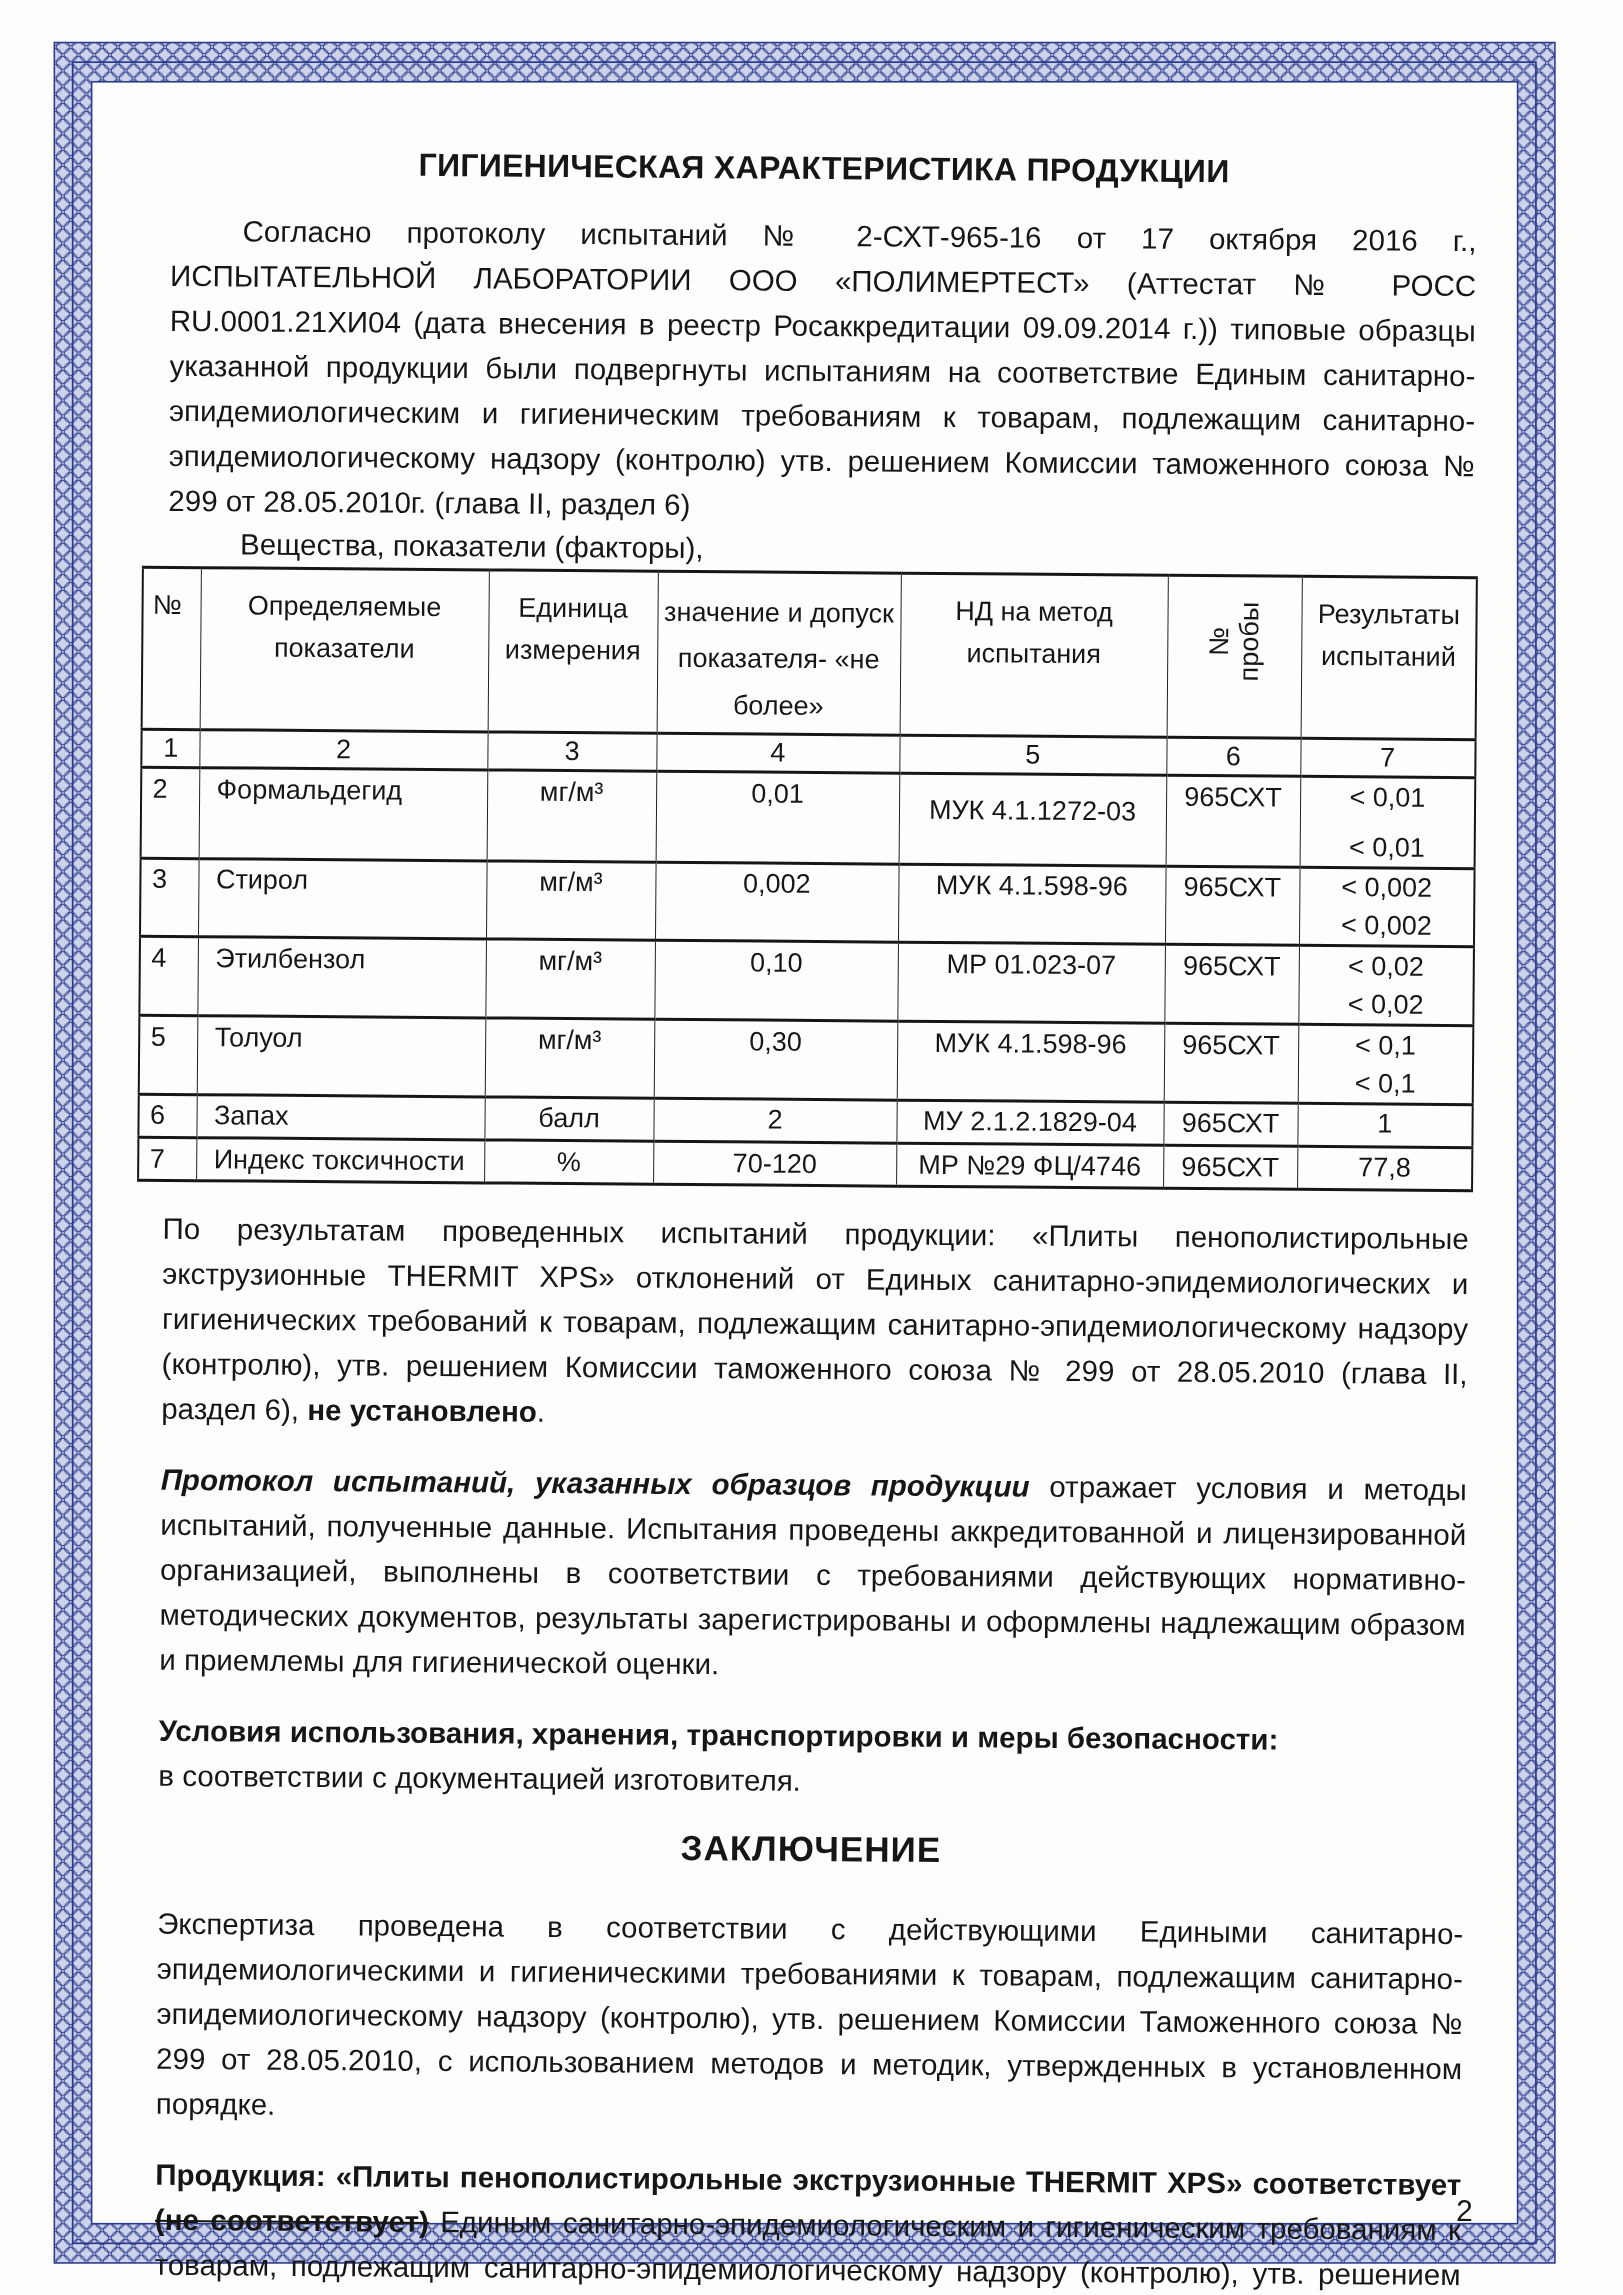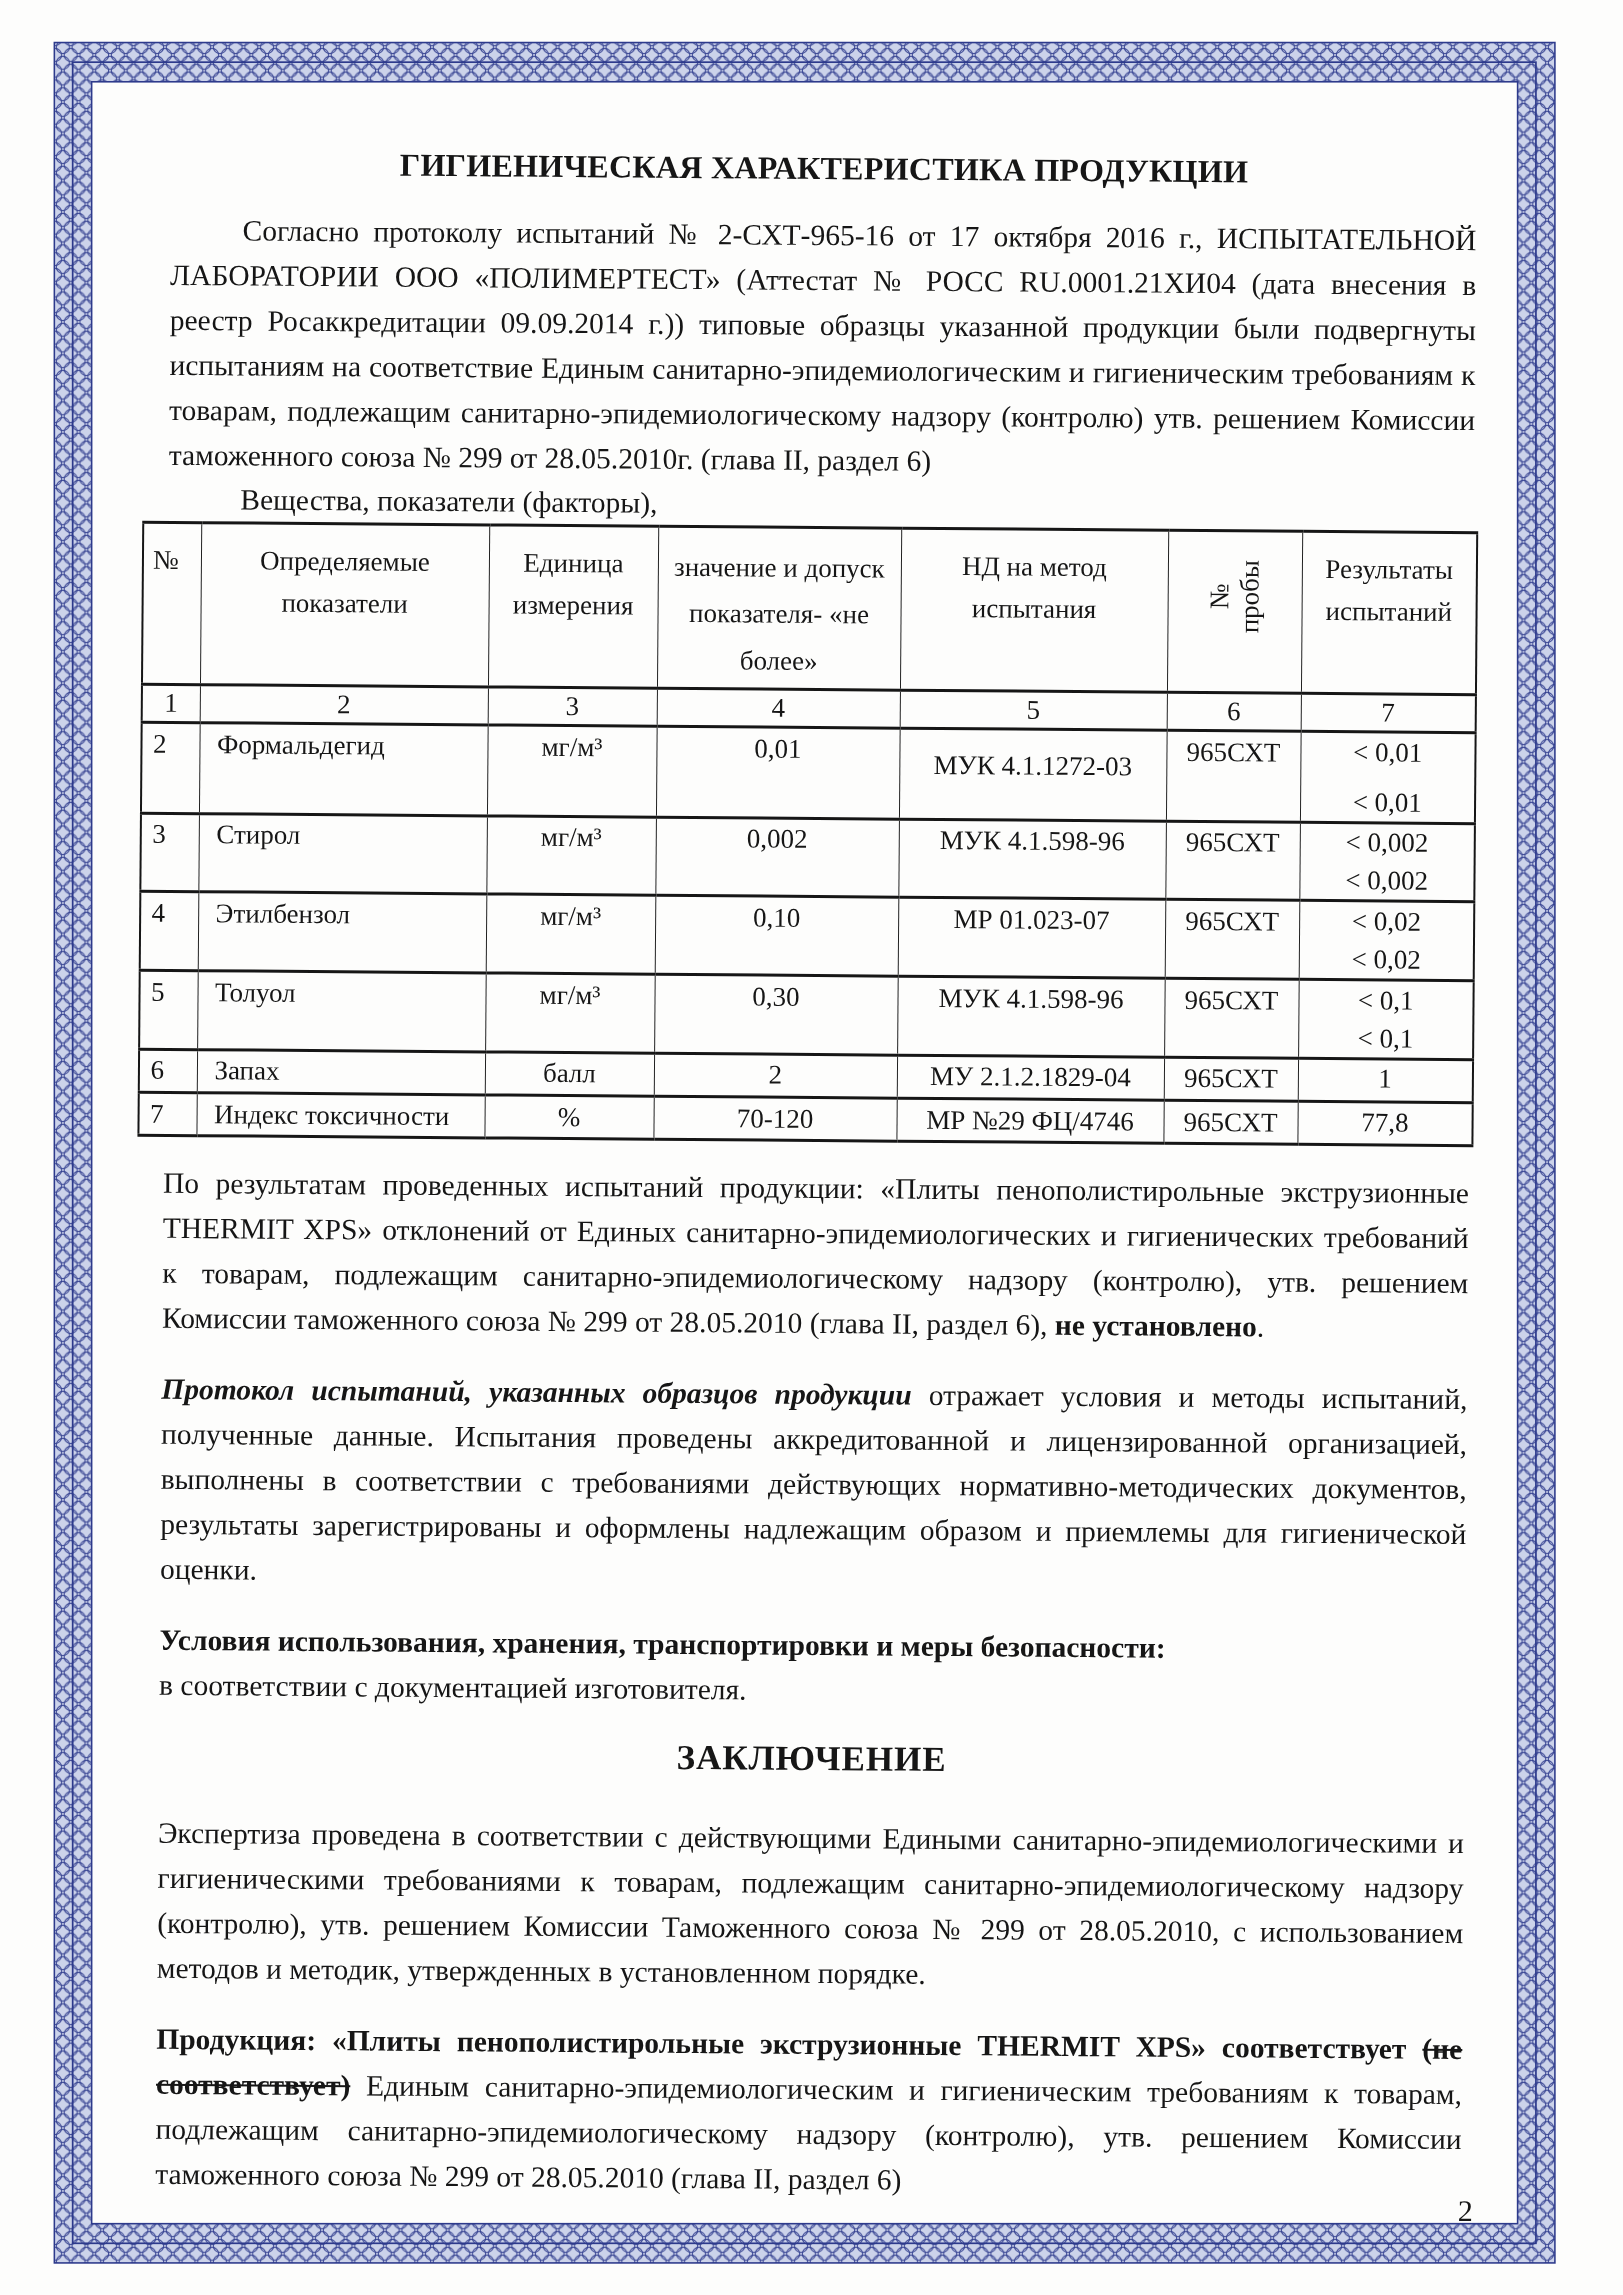--- a/index.html
+++ b/index.html
@@ -1,18 +1,18 @@
 <!DOCTYPE html>
 <html style="--border-blue: #2d3a8c; --border-fill: #ccd3ea;font-size:10.5px"><head>
 <meta charset="utf-8">
 <style>
   html,body{margin:0;padding:0;background:#ffffff;}
   .page{
     position:relative;width:1623px;height:2295px;background:#fdfdfc;overflow:hidden;
-    font-family:Liberation Serif, serif;color:#161616;
+    font-family:Liberation Sans, sans-serif;color:#161616;
   }
   .frame{position:absolute;left:0;top:0;width:1623px;height:2295px;}
   .band-fill{fill:var(--border-fill,#ccd3ea);}
   .band-pattern-circle{fill:none;stroke:var(--border-blue,#2d3a8c);stroke-width:1.7;opacity:.85;}
   .band-edge{fill:none;stroke:var(--border-blue,#2d3a8c);stroke-width:2.4;}
   .band-mid{fill:none;stroke:var(--border-blue,#2d3a8c);stroke-width:2.6;}
   .content{
     position:absolute;left:165px;top:82px;width:1306px;height:2142px;
     padding-top:68px;box-sizing:border-box;
     transform:rotate(0.45deg);transform-origin:50% 40%;

